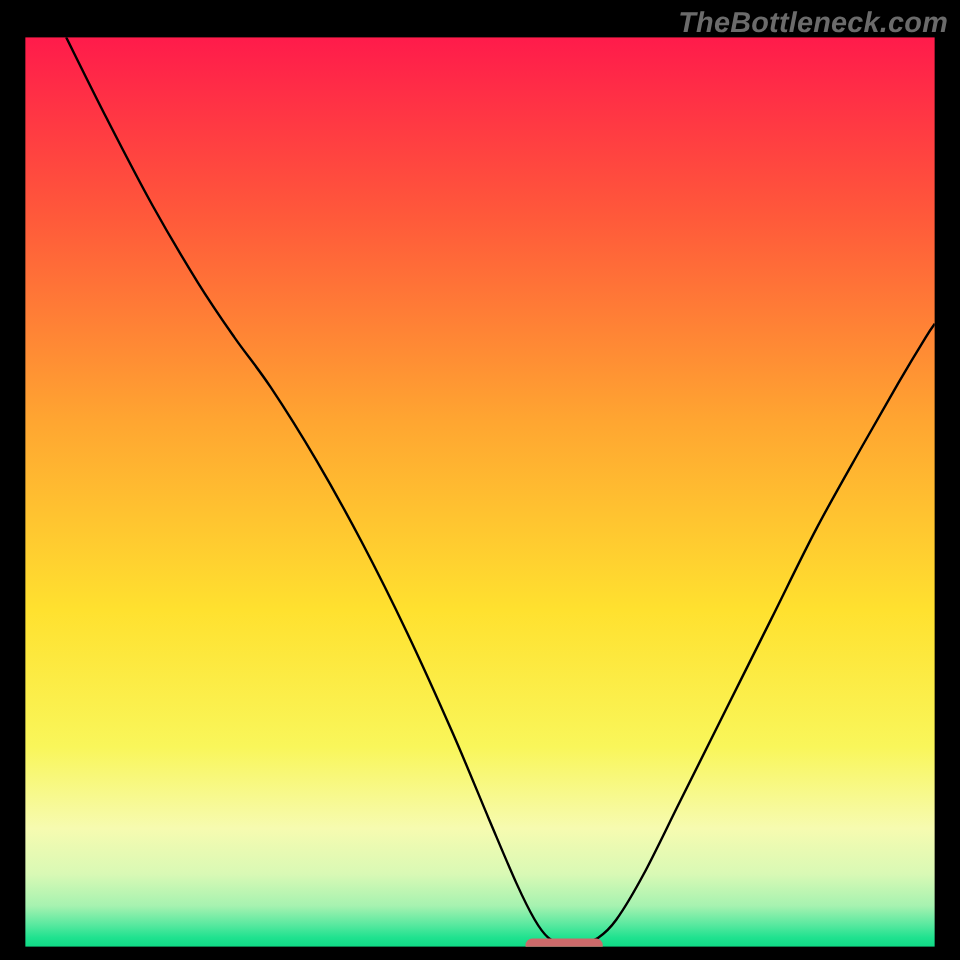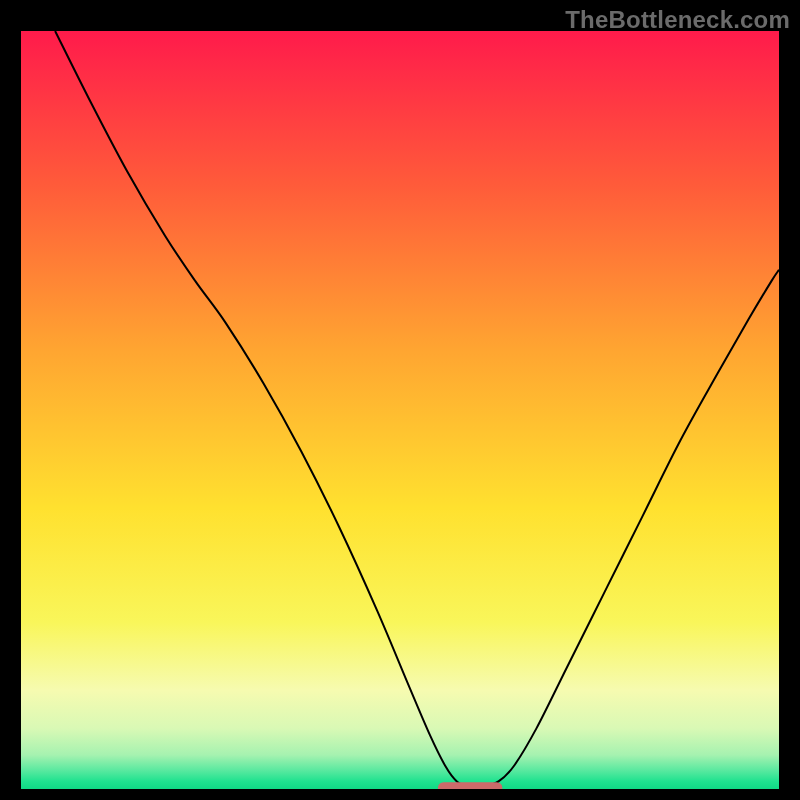--- a/index.html
+++ b/index.html
@@ -2,20 +2,21 @@
 <html><head>
 <meta charset="utf-8">
 <style>
   * { margin: 0; padding: 0; box-sizing: border-box; }
   html, body { width: 800px; height: 800px; overflow: hidden; background: #000; }
   .frame {
     position: relative;
     width: 800px;
     height: 800px;
     background: #000;
+    font-style: italic;
   }
   .watermark {
     position: absolute;
     top: 6px;
     right: 10px;
     font-family: Arial, Helvetica, sans-serif;
     font-size: 24px;
     font-weight: bold;
     color: #6b6b6b;
     letter-spacing: 0.2px;

